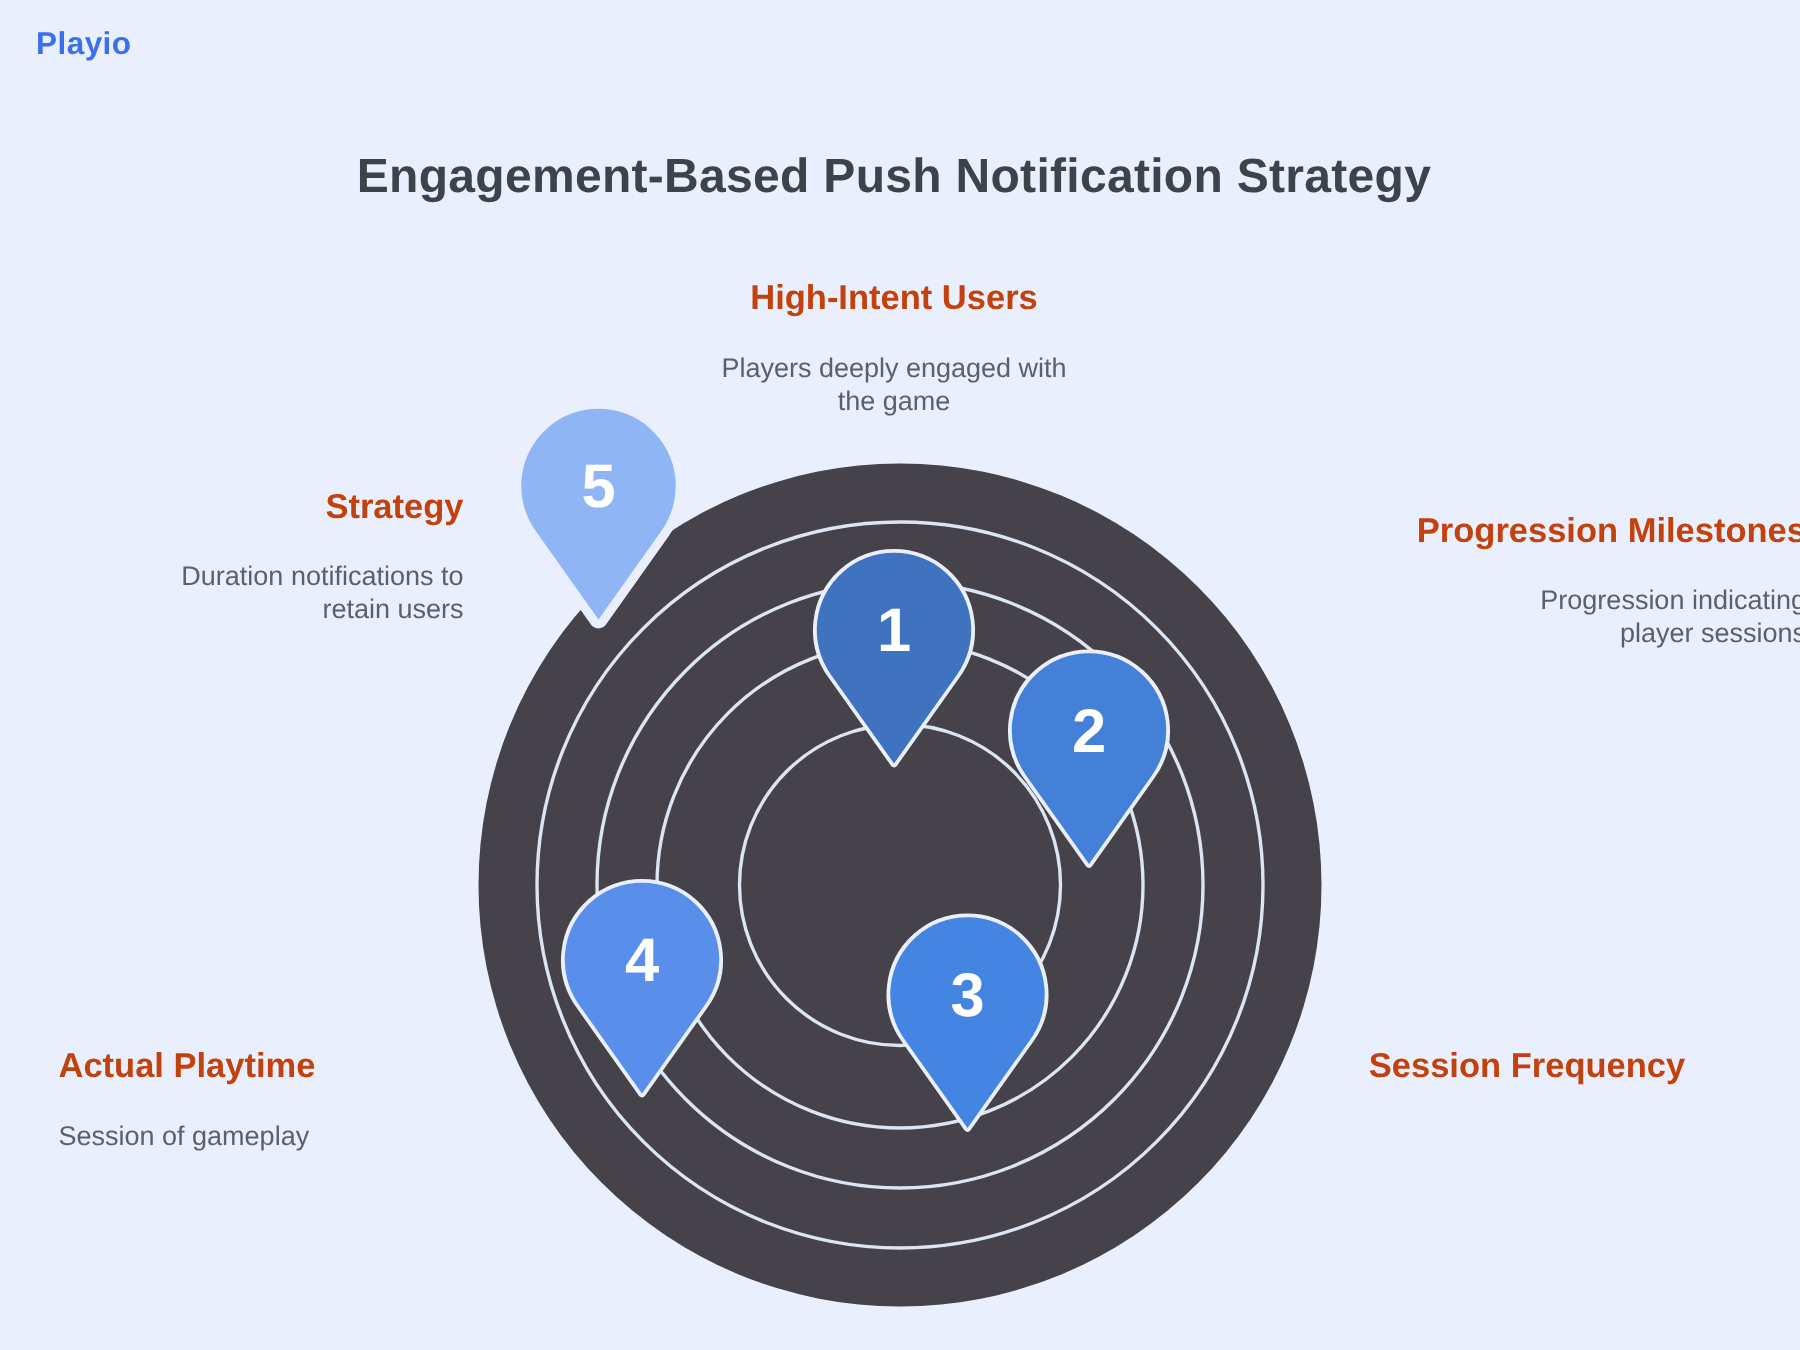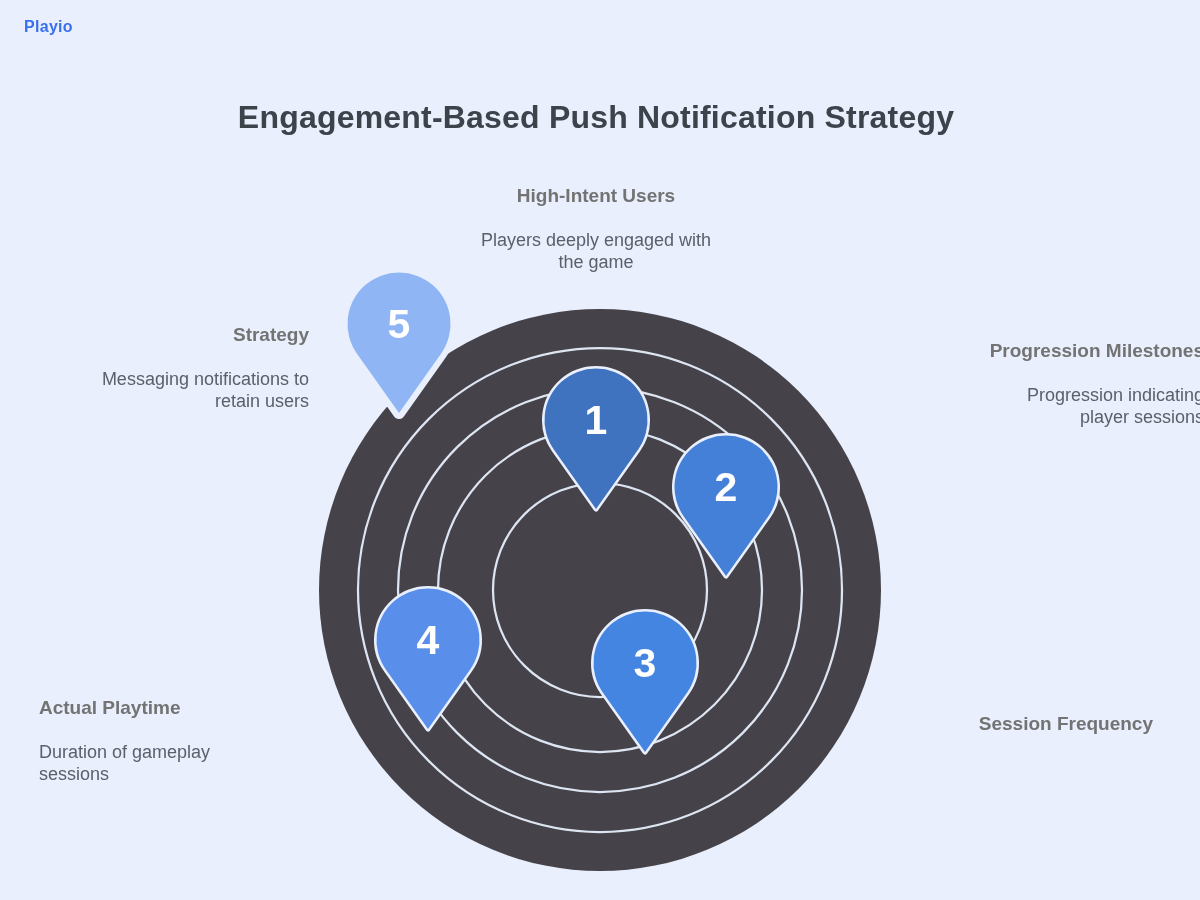--- a/index.html
+++ b/index.html
@@ -4,37 +4,37 @@
 <style>
   html,body{margin:0;padding:0;}
   body{
     width:1200px;height:900px;overflow:hidden;
     font-family:"Liberation Sans",sans-serif;
     background:#e9effc;
   }
   .page{position:relative;width:1200px;height:900px;background:#e9effc;}
   .logo{
     position:absolute;left:24px;top:18px;
-    font-size:16px;font-weight:800;letter-spacing:.3px;color:#3a70ee;
+    font-size:21px;font-weight:800;letter-spacing:.3px;color:#3a70ee;
   }
   .title{
     position:absolute;left:0;right:8px;top:99px;margin:0;
     text-align:center;font-size:32px;font-weight:700;
     letter-spacing:.2px;color:#3d434b;
   }
   #diagram-svg{position:absolute;left:0;top:0;}
   .label{position:absolute;}
   .label-heading{
-    font-size:19px;line-height:1.2;font-weight:700;color:#737373;
+    font-size:23px;line-height:1.2;font-weight:700;color:#c2410c;
     margin:0 0 21px 0;
   }
   .label-body{font-size:18px;line-height:22px;color:#5b616b;}
   .label--top{left:444px;top:185px;width:304px;text-align:center;}
   .label--right-top{left:934px;top:324px;width:270px;text-align:right;margin-top:16px;}
-  .label--right-bottom{left:883px;top:697px;width:270px;text-align:right;margin-top:16px;}
+  .label--right-bottom{left:883px;top:697px;width:270px;text-align:center;}
   .label--left-top{left:39px;top:324px;width:270px;text-align:right;}
   .label--left-bottom{left:39px;top:697px;width:270px;text-align:left;}
 </style>
 </head>
 <body>
 
 <div class="page">
 
   <div class="logo">Playio</div>
 
@@ -89,26 +89,25 @@
     </div>
   </div>
 
   <div class="label label--right-bottom">
     <div class="label-heading">Session Frequency</div>
   </div>
 
   <div class="label label--left-bottom">
     <div class="label-heading">Actual Playtime</div>
     <div class="label-body">
-      <div>Duration of gameplay</div>
-      <div>sessions</div>
+      <div>Session of gameplay</div>
     </div>
   </div>
 
   <div class="label label--left-top">
     <div class="label-heading">Strategy</div>
     <div class="label-body">
-      <div>Messaging notifications to</div>
+      <div>Duration notifications to</div>
       <div>retain users</div>
     </div>
   </div>
 
 </div>
 
 </body></html>

